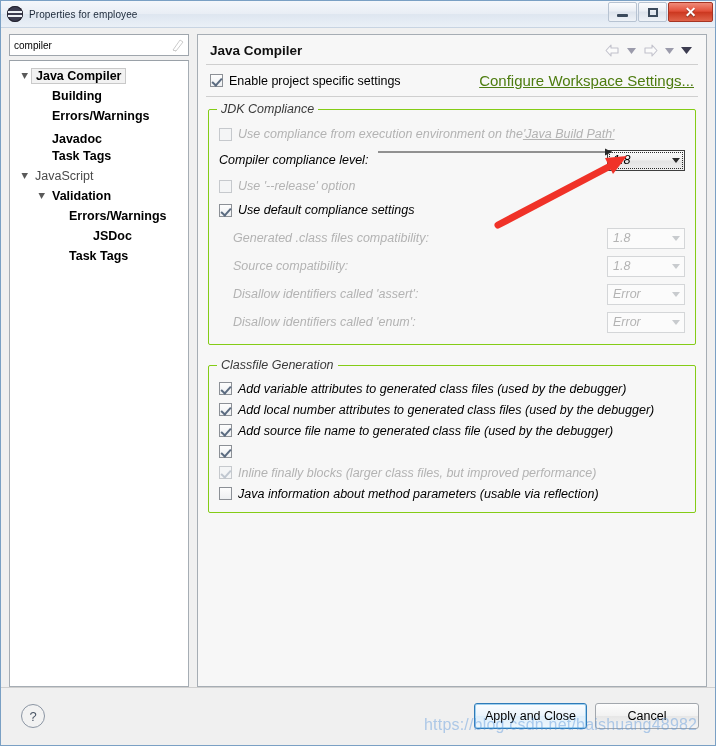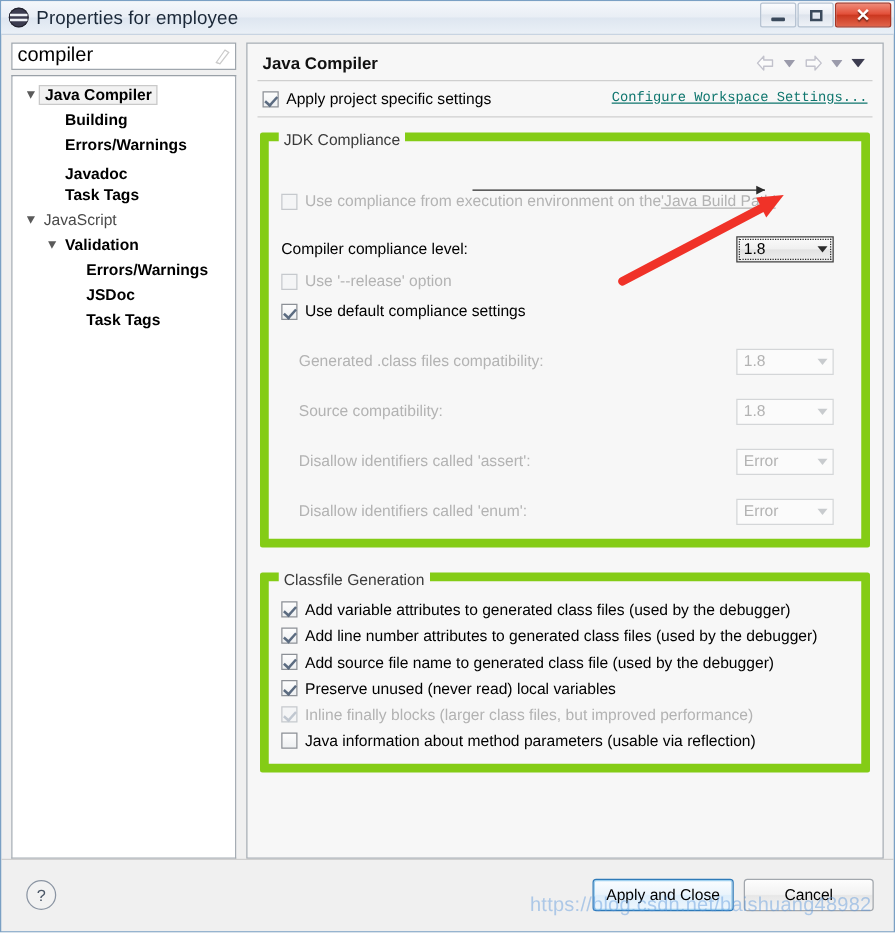--- a/index.html
+++ b/index.html
@@ -40,21 +40,21 @@
   }
   .title-icon::before {
     content: ""; position: absolute; left: 1px; right: 1px; top: 5px;
     height: 2px; background: #eef1f6;
   }
   .title-icon::after {
     content: ""; position: absolute; left: 1px; right: 1px; top: 9px;
     height: 2px; background: #eef1f6;
   }
   .title-text {
-    font-size: 15px; color: #1b2838;
+    font-size: 10px; color: #1b2838;
     letter-spacing: .1px;
   }
   .winbtns {
     position: absolute; right: 2px; top: 1px;
     display: flex; align-items: center;
   }
   .winbtn {
     width: 29px; height: 20px;
     border: 1px solid #b7c3d2;
     margin-left: 1px;
@@ -95,21 +95,21 @@
   }
   .filter-wrap {
     position: relative; height: 22px; min-height: 22px;
     border: 1px solid #9fa6ad;
     background: #ffffff;
     box-sizing: border-box;
     display: flex; align-items: center;
   }
   .filter-input {
     border: 0; outline: 0; background: transparent;
-    font-family: "Liberation Sans", sans-serif; font-size: 16px;
+    font-family: "Liberation Sans", sans-serif; font-size: 10px;
     color: #000; padding-left: 4px; width: 145px; height: 18px;
   }
   .filter-clear {
     position: absolute; right: 4px; top: 3px;
     width: 14px; height: 15px;
     opacity: .30;
   }
   .tree {
     flex: 1; margin-top: 4px;
     border: 1px solid #a6adb4;
@@ -174,43 +174,42 @@
     transform: rotate(42deg);
   }
   .cbox.disabled {
     border-color: #c6c9cd;
     background: #f4f5f6;
   }
   .cbox.disabled.checked::after { border-color: #c0c7d0; }
   .cbtext { font-size: 12.5px; }
   .cbtext.disabled { color: #b3b3b3; }
   .link {
-    font-size: 11px; color: #0f766e;
+    font-size: 15px; color: #4d7c0f;
     text-decoration: underline;
-    font-family: Liberation Mono, monospace;
   }
   
   .group {
     margin: 4px 10px 0 10px;
-    border: 7px solid #84cc16;
+    border: 1px solid #84cc16;
     border-radius: 2px;
-    padding: 0 22px 8px 10px;
+    padding: 0 10px 8px 10px;
     position: relative;
+    font-style: italic;
   }
   .group-title {
     position: absolute; top: -8px; left: 8px;
     background: #f7f7f7; padding: 0 4px;
     font-size: 12.5px; color: #3b3b3b;
   }
   .group-inner { padding-top: 12px; }
   .form-row {
     display: flex; align-items: center;
     height: 28px;
     justify-content: space-between;
-    margin-top: 12px;
   }
   .form-label { font-size: 12.5px; }
   .form-label.disabled { color: #b3b3b3; }
   .combo {
     width: 78px; height: 21px;
     border: 1px solid #3f3f3f;
     background: linear-gradient(to bottom, #fbfbfb 0%, #f0f0f0 48%, #e3e3e3 52%, #eeeeee 100%);
     box-sizing: border-box;
     display: flex; align-items: center; justify-content: space-between;
     padding: 0 4px 0 5px;
@@ -360,21 +359,21 @@
                 <svg width="8" height="8" viewBox="0 0 8 8">
                   <path d="M0.5 1 L7 1 L3.5 7 Z" fill="#5a5a5a"></path>
                 </svg>
               </span>
               <span class="tlabel">Validation</span>
             </div>
             <div class="tnode bold" style="padding-left: 42px;">
               <span class="tarrow"></span>
               <span class="tlabel">Errors/Warnings</span>
             </div>
-            <div class="tnode bold" style="padding-left: 42px;">
+            <div class="tnode bold" style="padding-left: 66px;">
               <span class="tarrow"></span>
               <span class="tlabel">JSDoc</span>
             </div>
             <div class="tnode bold" style="padding-left: 42px;">
               <span class="tarrow"></span>
               <span class="tlabel">Task Tags</span>
             </div>
           </div>
       </div>
 
@@ -409,32 +408,32 @@
                 </svg>
             </span>
           </div>
         </div>
 
         <div class="hr"></div>
 
         <div class="enable-row">
           <div class="cbrow">
             <span class="cbox checked"></span>
-            <span class="cbtext">Apply project specific settings</span>
+            <span class="cbtext">Enable project specific settings</span>
           </div>
           <a class="link">Configure Workspace Settings...</a>
         </div>
 
         <div class="hr"></div>
 
         <div class="group" style="margin-top:12px;">
           <div class="group-title">JDK Compliance</div>
           <div class="group-inner">
 
-            <div class="cbrow" style="height:24px;margin-top:24px;">
+            <div class="cbrow" style="height:24px;">
               <span class="cbox disabled"></span>
               <span class="cbtext disabled">Use compliance from execution environment on the </span>
               <span class="cbtext disabled" style="text-decoration:underline;">'Java Build Path'</span>
             </div>
 
             <div class="form-row">
               <span class="form-label">Compiler compliance level:</span>
               <span class="combo">
                 <span class="focusring"></span>
                 <span>1.8</span>
@@ -489,29 +488,28 @@
         <div class="group" style="margin-top:20px;">
           <div class="group-title">Classfile Generation</div>
           <div class="check-list">
 
           <div class="cbrow">
                 <span class="cbox checked"></span>
                 <span class="cbtext">Add variable attributes to generated class files (used by the debugger)</span>
               </div>
               <div class="cbrow">
                 <span class="cbox checked"></span>
-                <span class="cbtext">Add line number attributes to generated class files (used by the debugger)</span>
+                <span class="cbtext">Add local number attributes to generated class files (used by the debugger)</span>
               </div>
               <div class="cbrow">
                 <span class="cbox checked"></span>
                 <span class="cbtext">Add source file name to generated class file (used by the debugger)</span>
               </div>
               <div class="cbrow">
                 <span class="cbox checked"></span>
-                <span class="cbtext">Preserve unused (never read) local variables</span>
               </div>
               <div class="cbrow">
                 <span class="cbox checked disabled"></span>
                 <span class="cbtext disabled">Inline finally blocks (larger class files, but improved performance)</span>
               </div>
               <div class="cbrow">
                 <span class="cbox"></span>
                 <span class="cbtext">Java information about method parameters (usable via reflection)</span>
               </div>
             </div>

